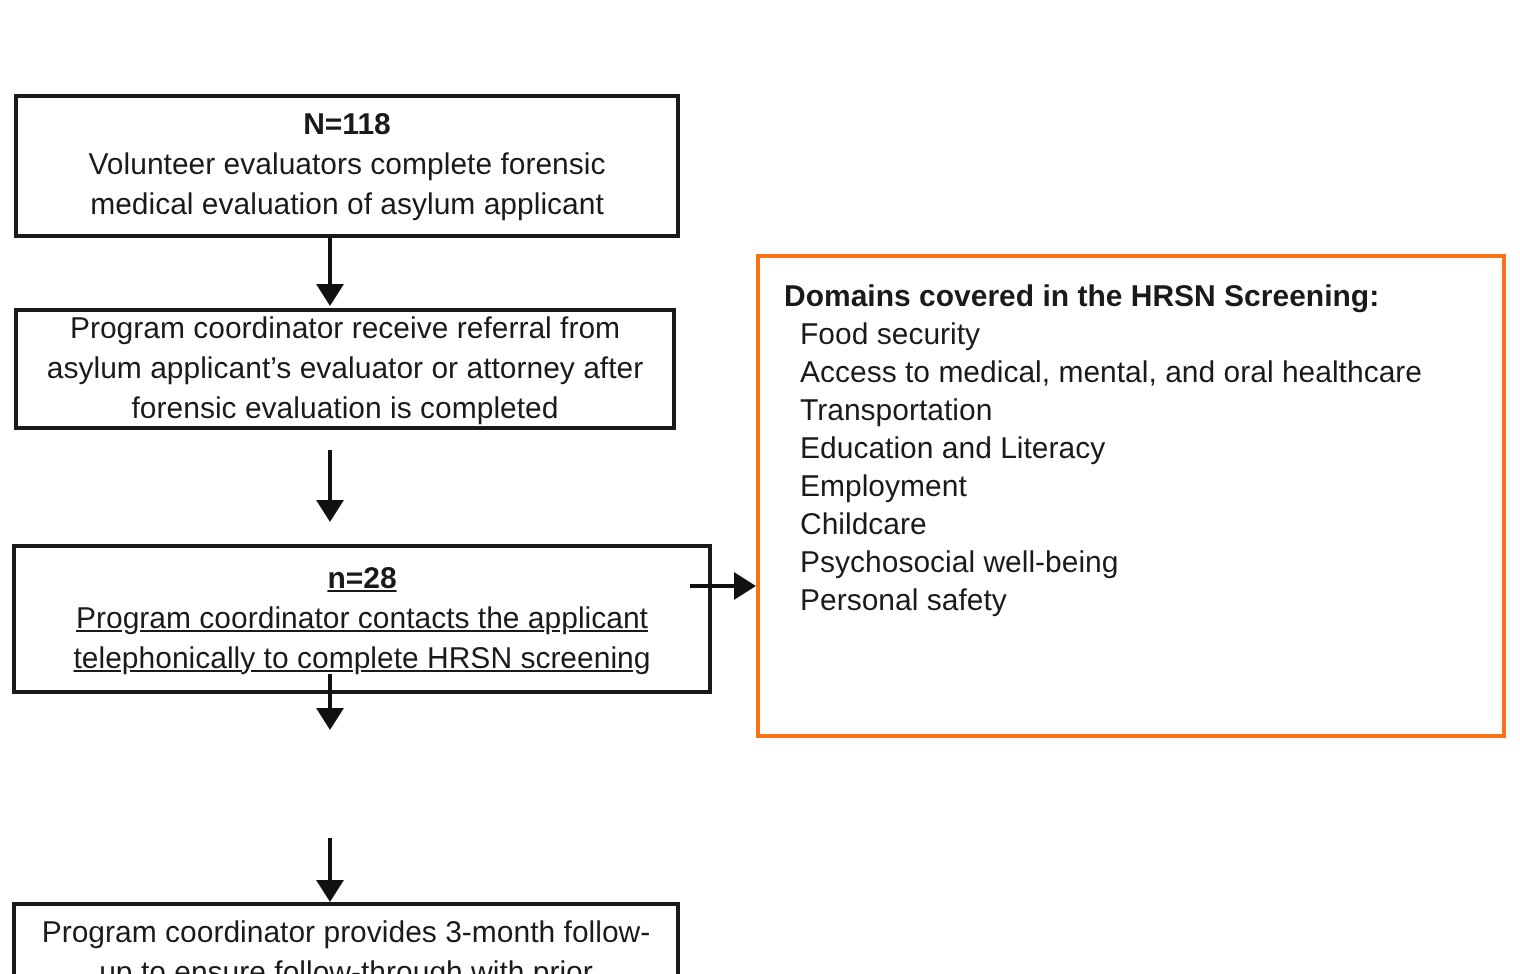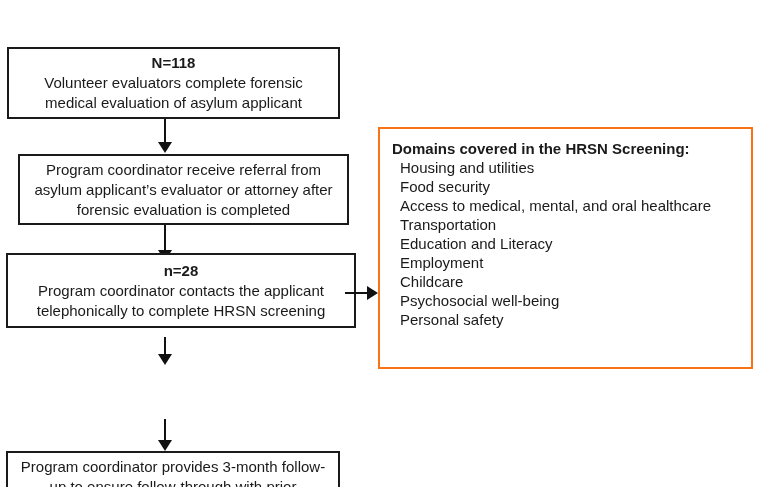--- a/index.html
+++ b/index.html
@@ -66,23 +66,23 @@
   .h-arrow .head {
     width: 0; height: 0;
     border-top: 7px solid transparent;
     border-bottom: 7px solid transparent;
     border-left: 11px solid #111111;
   }
 
   
   #step1 { left: 7px;  top: 6px;   width: 333px; height: 72px; }
   #arrow1 { left: 158px; top: 78px;  height: 34px; }
-  #step2 { left: 18px;  top: 113px; width: 331px; height: 71px; justify-content: center; }
+  #step2 { left: 7px;  top: 113px; width: 331px; height: 61px; justify-content: center; }
   #arrow2 { left: 158px; top: 184px; height: 36px; }
-  #step3 { left: 6px;  top: 212px; width: 350px; height: 75px; }
+  #step3 { left: 6px;  top: 231px; width: 350px; height: 75px; text-decoration: underline; }
   #arrow-side { left: 345px; top: 245px; width: 33px; }
   #arrow3 { left: 158px; top: 296px; height: 28px; }
   #step4 { left: 7px;  top: 325px; width: 333px; height: 53px; }
   #arrow4 { left: 158px; top: 378px; height: 32px; }
   #step5 { left: 6px;  top: 410px; width: 334px; height: 71px; }
   #side-panel { left: 378px; top: 86px; width: 375px; height: 242px; }
 </style>
 </head>
 <body>
 
@@ -133,21 +133,20 @@
   </div>
 
   <div class="box" id="step5">
     <div class="text">Program coordinator provides 3-month follow-
 up to ensure follow-through with prior
 referrals and assess need for further resources</div>
   </div>
 
   <div class="side-panel" id="side-panel">
     <div class="side-title">Domains covered in the HRSN Screening:</div>
-    <div class="side-item">Housing and utilities</div>
     <div class="side-item">Food security</div>
     <div class="side-item">Access to medical, mental, and oral healthcare</div>
     <div class="side-item">Transportation</div>
     <div class="side-item">Education and Literacy</div>
     <div class="side-item">Employment</div>
     <div class="side-item">Childcare</div>
     <div class="side-item">Psychosocial well-being</div>
     <div class="side-item">Personal safety</div>
   </div>
 

